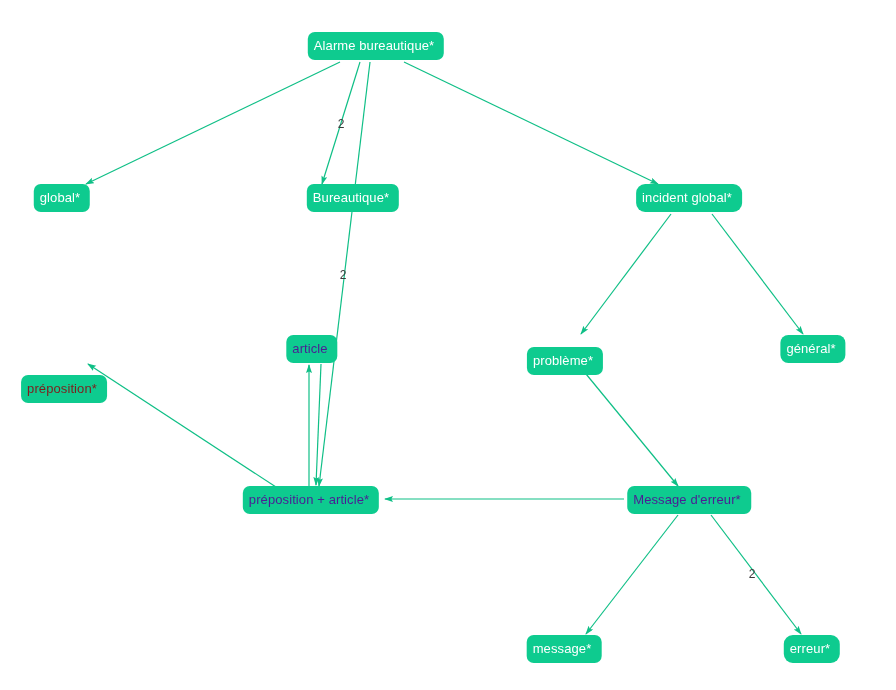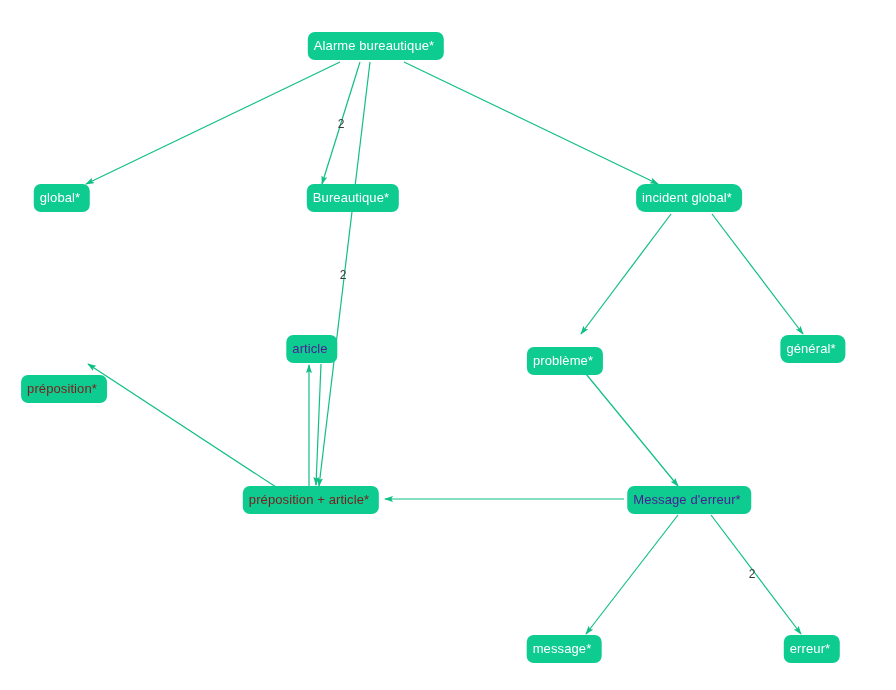--- a/index.html
+++ b/index.html
@@ -79,23 +79,23 @@
     </svg>
   <div id="node-layer">
       <div class="node" style="left: 376px; top: 46px; background: rgb(14, 203, 143); color: rgb(255, 255, 255);">Alarme bureautique*</div>
       <div class="node" style="left: 62px; top: 198px; background: rgb(14, 203, 143); color: rgb(255, 255, 255);">global*</div>
       <div class="node" style="left: 313px; top: 198px; background: rgb(14, 203, 143); color: rgb(255, 255, 255); margin-left: 40px;">Bureautique*</div>
       <div class="node" style="left: 689px; top: 198px; background: rgb(14, 203, 143); color: rgb(255, 255, 255); border-radius: 9px;">incident global*</div>
       <div class="node" style="left: 64px; top: 349px; background: rgb(14, 203, 143); color: #7f1d1d; margin-top: 40px;">préposition*</div>
       <div class="node" style="left: 312px; top: 349px; background: rgb(14, 203, 143); color: #4c1d95;">article</div>
       <div class="node" style="left: 565px; top: 349px; background: rgb(14, 203, 143); color: rgb(255, 255, 255); margin-top: 12px;">problème*</div>
       <div class="node" style="left: 813px; top: 349px; background: rgb(14, 203, 143); color: rgb(255, 255, 255); border-radius: 8px;">général*</div>
-      <div class="node" style="left: 311px; top: 500px; background: rgb(14, 203, 143); color: #7f1d1d;">préposition + article*</div>
+      <div class="node" style="left: 311px; top: 500px; background: rgb(14, 203, 143); color: #4c1d95;">préposition + article*</div>
       <div class="node" style="left: 689px; top: 500px; background: rgb(14, 203, 143); color: #4c1d95;">Message d'erreur*</div>
       <div class="node" style="left: 564px; top: 649px; background: rgb(14, 203, 143); color: rgb(255, 255, 255);">message*</div>
-      <div class="node" style="left: 812px; top: 649px; background: rgb(14, 203, 143); color: rgb(255, 255, 255);">erreur*</div>
+      <div class="node" style="left: 812px; top: 649px; background: rgb(14, 203, 143); color: rgb(255, 255, 255); border-radius: 9px;">erreur*</div>
     </div>
   <div id="label-layer">
       <div class="edge-label" style="left: 341px; top: 124px;">2</div>
       <div class="edge-label" style="left: 343px; top: 275px;">2</div>
       <div class="edge-label" style="left: 752px; top: 574px;">2</div>
     </div>
 </div>
 
 </body></html>

